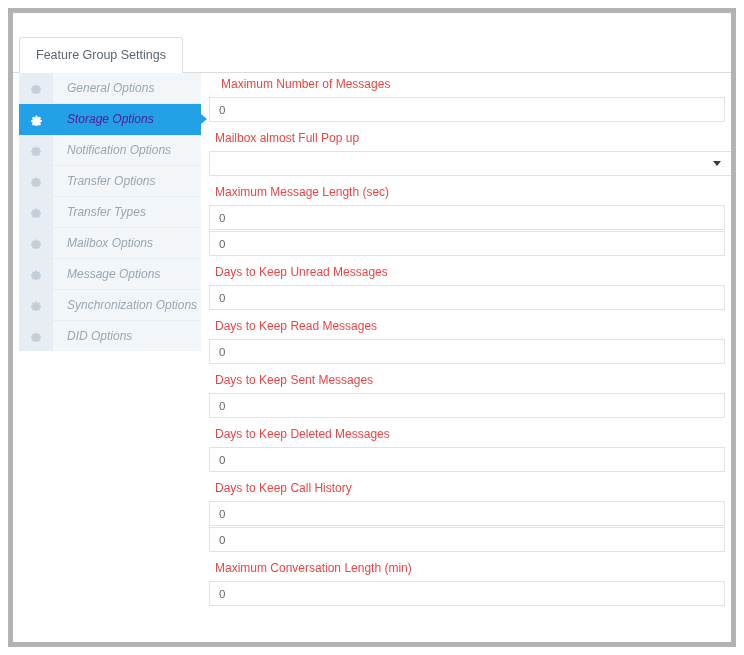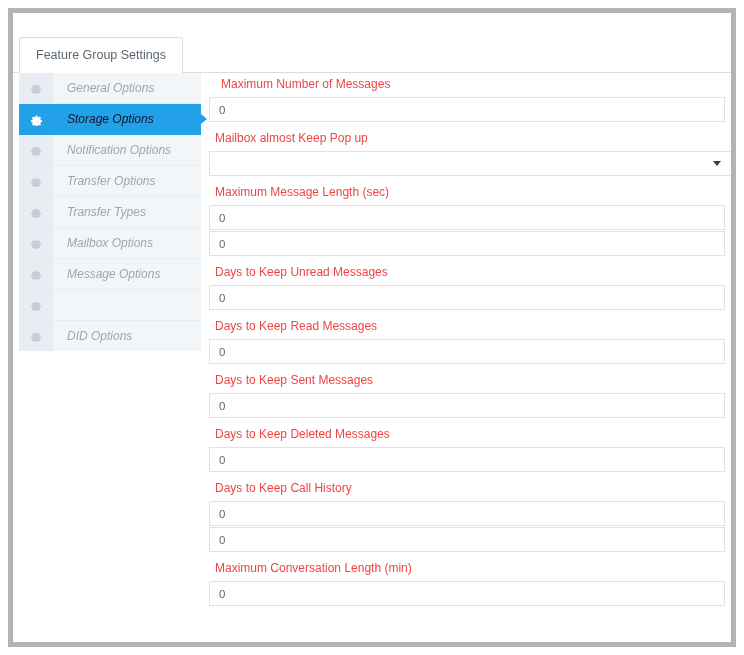--- a/index.html
+++ b/index.html
@@ -95,21 +95,21 @@
   .nav-label {
     padding-left: 14px;
     font-size: 12px;
     color: #9aa7b1;
     white-space: nowrap;
     overflow: hidden;
     font-style: italic;
   }
   .nav-item.active { background: #22a0e8; border-bottom-color: #22a0e8; }
   .nav-item.active .nav-icon-cell { background: #22a0e8; }
-  .nav-item.active .nav-label { color: #0f172a; }
+  .nav-item.active .nav-label { color: #4c1d95; }
   .nav-item.active .arrow-marker {
     position: absolute;
     right: -6px;
     top: 50%;
     margin-top: -5px;
     width: 0; height: 0;
     border-top: 5px solid transparent;
     border-bottom: 5px solid transparent;
     border-left: 6px solid #22a0e8;
   }
@@ -235,38 +235,39 @@
             </svg>
           </div>
           <div class="nav-label">Message Options</div>
         </div>
         <div class="nav-item">
           <div class="nav-icon-cell">
             <svg class="gear-svg" viewBox="0 0 16 16" width="12" height="12">
               <path d="M8 5.2a2.8 2.8 0 100 5.6 2.8 2.8 0 000-5.6zm6.4 3.6l-1.35-.22a5.1 5.1 0 00-.42-1.02l.8-1.11a.45.45 0 00-.05-.58l-1.27-1.27a.45.45 0 00-.58-.05l-1.11.8a5.1 5.1 0 00-1.02-.42L9.2 3.6a.45.45 0 00-.44-.38H7.24a.45.45 0 00-.44.38l-.22 1.35c-.36.1-.7.24-1.02.42l-1.11-.8a.45.45 0 00-.58.05L2.6 5.87a.45.45 0 00-.05.58l.8 1.11c-.18.32-.32.66-.42 1.02L1.58 8.8a.45.45 0 00-.38.44v1.52c0 .22.16.41.38.44l1.35.22c.1.36.24.7.42 1.02l-.8 1.11a.45.45 0 00.05.58l1.27 1.27c.15.15.39.17.58.05l1.11-.8c.32.18.66.32 1.02.42l.22 1.35c.03.22.22.38.44.38h1.52c.22 0 .41-.16.44-.38l.22-1.35c.36-.1.7-.24 1.02-.42l1.11.8c.19.12.43.1.58-.05l1.27-1.27a.45.45 0 00.05-.58l-.8-1.11c.18-.32.32-.66.42-1.02l1.35-.22a.45.45 0 00.38-.44V9.24a.45.45 0 00-.38-.44z" fill="#c3ced8"></path>
             </svg>
           </div>
+          <div class="nav-label">Synchronization Options</div>
         </div>
         <div class="nav-item">
           <div class="nav-icon-cell">
             <svg class="gear-svg" viewBox="0 0 16 16" width="12" height="12">
               <path d="M8 5.2a2.8 2.8 0 100 5.6 2.8 2.8 0 000-5.6zm6.4 3.6l-1.35-.22a5.1 5.1 0 00-.42-1.02l.8-1.11a.45.45 0 00-.05-.58l-1.27-1.27a.45.45 0 00-.58-.05l-1.11.8a5.1 5.1 0 00-1.02-.42L9.2 3.6a.45.45 0 00-.44-.38H7.24a.45.45 0 00-.44.38l-.22 1.35c-.36.1-.7.24-1.02.42l-1.11-.8a.45.45 0 00-.58.05L2.6 5.87a.45.45 0 00-.05.58l.8 1.11c-.18.32-.32.66-.42 1.02L1.58 8.8a.45.45 0 00-.38.44v1.52c0 .22.16.41.38.44l1.35.22c.1.36.24.7.42 1.02l-.8 1.11a.45.45 0 00.05.58l1.27 1.27c.15.15.39.17.58.05l1.11-.8c.32.18.66.32 1.02.42l.22 1.35c.03.22.22.38.44.38h1.52c.22 0 .41-.16.44-.38l.22-1.35c.36-.1.7-.24 1.02-.42l1.11.8c.19.12.43.1.58-.05l1.27-1.27a.45.45 0 00.05-.58l-.8-1.11c.18-.32.32-.66.42-1.02l1.35-.22a.45.45 0 00.38-.44V9.24a.45.45 0 00-.38-.44z" fill="#c3ced8"></path>
             </svg>
           </div>
           <div class="nav-label">DID Options</div>
         </div>
       </div>
 
     <div id="form-panel">
         <div class="field-row first">
           <div class="field-label">Maximum Number of Messages</div>
           <div class="field-input">0</div>
         </div>
         <div class="field-row">
-          <div class="field-label">Mailbox almost Keep Pop up</div>
+          <div class="field-label">Mailbox almost Full Pop up</div>
           <div class="field-select">
             <span></span>
             <span class="select-caret"></span>
           </div>
         </div>
         <div class="field-row">
           <div class="field-label">Maximum Message Length (sec)</div>
           <div class="field-input">0</div>
         </div>
         <div class="field-row">

